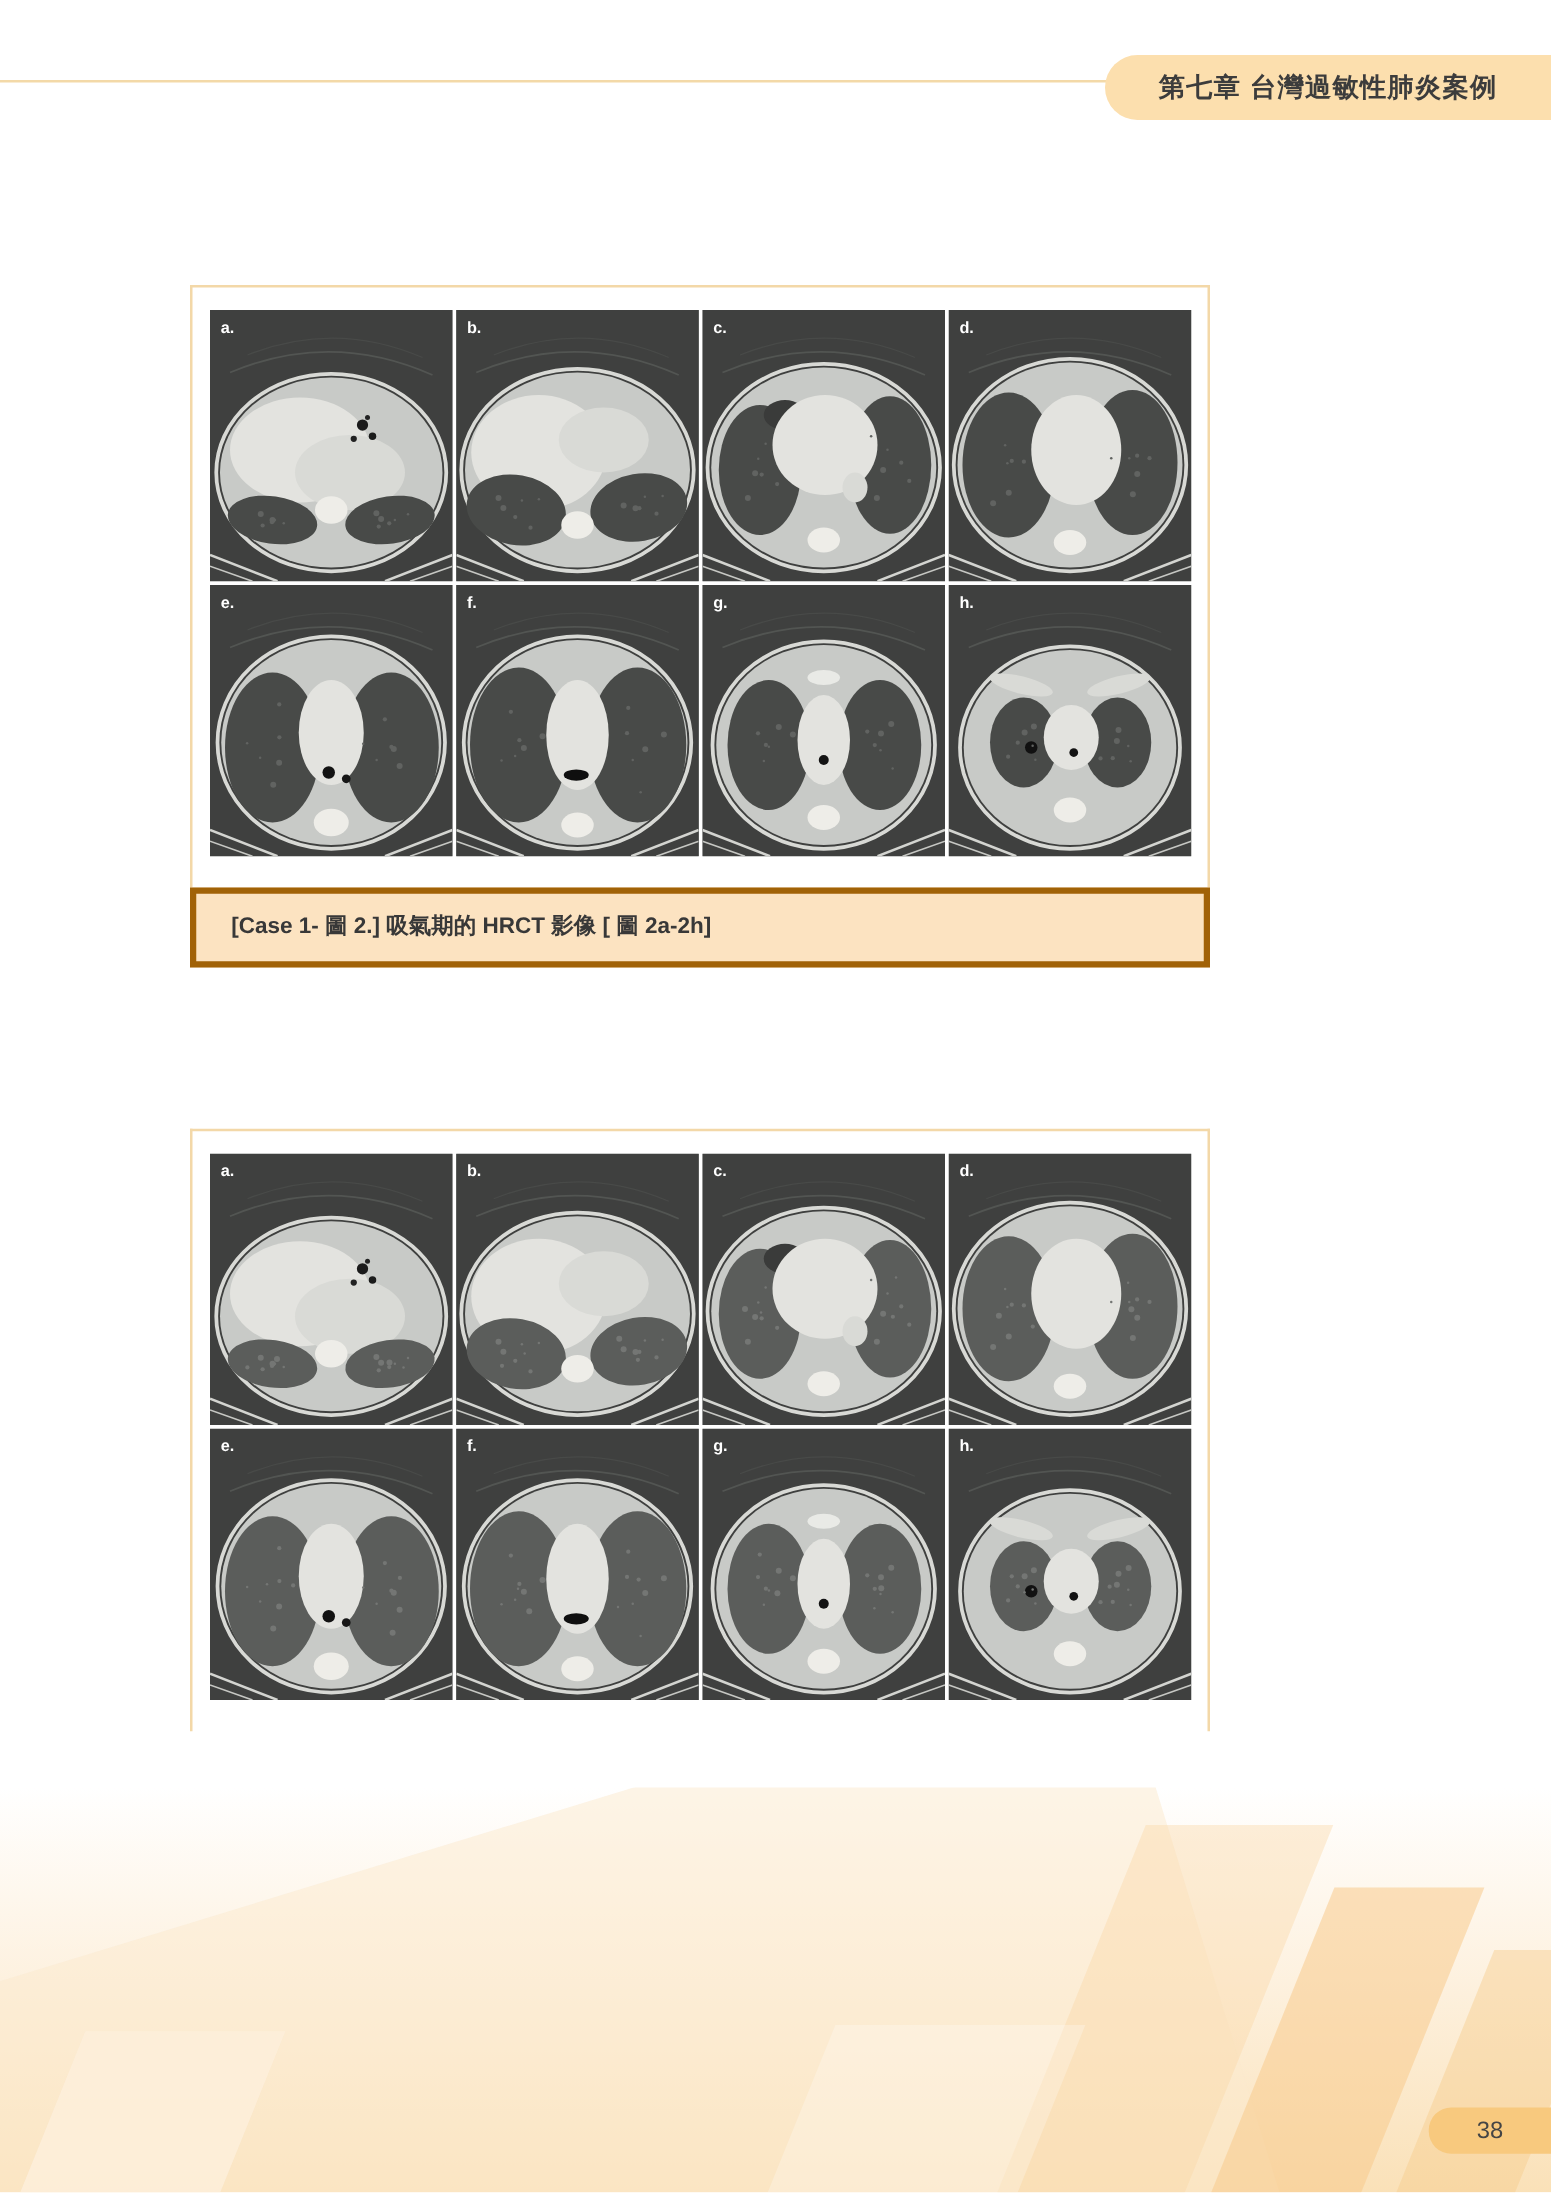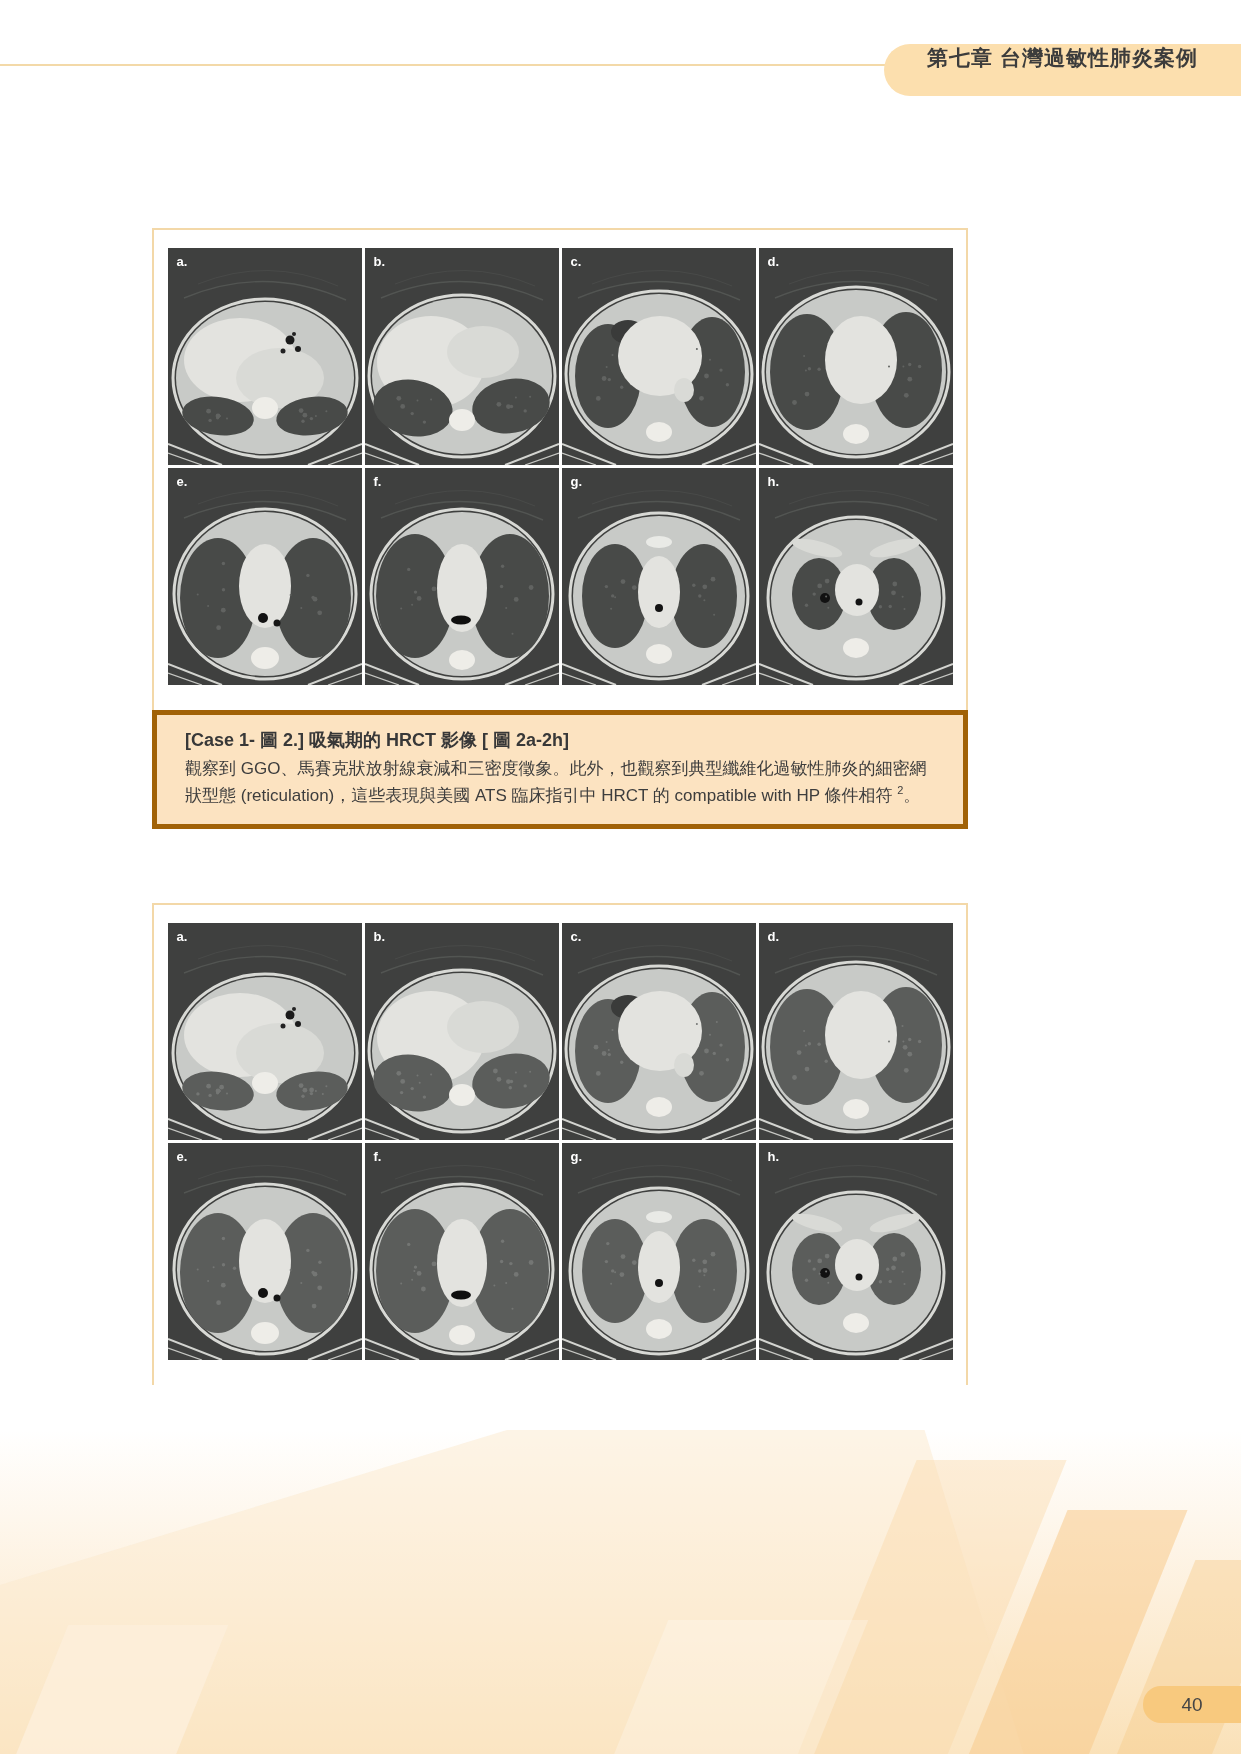--- a/index.html
+++ b/index.html
@@ -7,21 +7,21 @@
     position:relative;width:1241px;height:1754px;margin:0 auto;
     background:#ffffff;overflow:hidden;
     font-family:"Liberation Sans","DejaVu Sans",sans-serif;
     color:#3d3d3d;
   }
   
   .header-line{position:absolute;left:0;top:64px;width:886px;height:2px;background:#f3d9a8;}
   .chapter-badge{
     position:absolute;left:884px;top:44px;width:357px;height:52px;
     background:#fcdfae;border-radius:26px 0 0 26px;
-    display:flex;justify-content:center;
+    display:flex;align-items:center;justify-content:center;
     font-size:21px;font-weight:700;color:#3c3c3c;letter-spacing:1px;
   }
   
   .section-title{position:absolute;left:152px;top:167px;font-size:17.5px;color:#414141;letter-spacing:.2px;}
   
   .figure-block{position:absolute;left:152px;width:816px;}
   .figure-block.fb1{top:228px;}
   .figure-block.fb2{top:903px;}
   .fig-panel{
     box-sizing:border-box;width:816px;height:482px;background:#ffffff;
@@ -335,21 +335,20 @@
               <path d="M0,205 L34,217" stroke="#c6c7c3" stroke-width="1.3"></path>
               <path d="M194,196 L140,217" stroke="#d3d4d0" stroke-width="2"></path>
               <path d="M194,205 L160,217" stroke="#c6c7c3" stroke-width="1.3"></path>
             </svg>
             <span class="ct-label">h.</span>
           </div>
         </div>
     </div>
     <div class="caption">
       <div class="cap-title">[Case 1- 圖 2.] 吸氣期的 HRCT 影像 [ 圖 2a-2h]</div>
-      <div class="cap-body"><span>觀察到 GGO、馬賽克狀放射線衰減和三密度徵象。此外，也觀察到典型纖維化過敏性肺炎的細密網狀型態 (reticulation)，這些表現與美國 ATS 臨床指引中 HRCT 的 compatible with HP 條件相符 </span><sup>2</sup><span>。</span></div>
     </div>
   </div>
 
   <div class="figure-block fb2">
     <div class="fig-panel">
       <div class="ct-grid">
           <div class="ct-tile">
             <svg viewBox="0 0 194 217" xmlns="http://www.w3.org/2000/svg">
               <rect width="194" height="217" fill="#3f403f"></rect>
               <path d="M16,50 Q97,16 178,52" stroke="#585a58" stroke-width="1.4" fill="none" opacity=".8"></path>
@@ -645,16 +644,16 @@
   <div class="bottom-decor">
     <div class="stripe s-band"></div>
     <div class="stripe s1"></div>
     <div class="stripe s2"></div>
     <div class="stripe s3"></div>
     <div class="stripe s4"></div>
     <div class="stripe s5"></div>
   </div>
 
   <div class="page-badge">
-    <span>40</span>
+    <span>38</span>
   </div>
 
 </div>
 
 </body></html>

